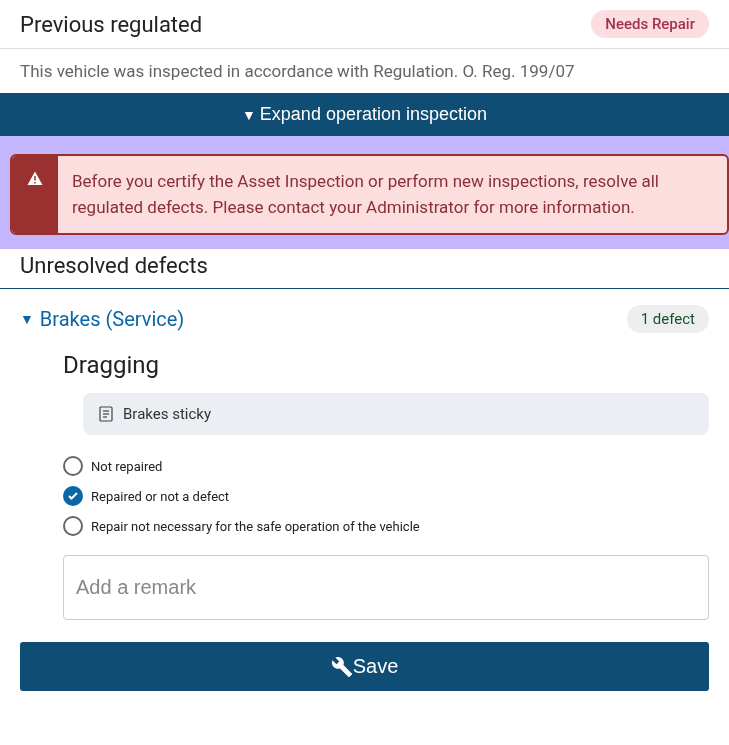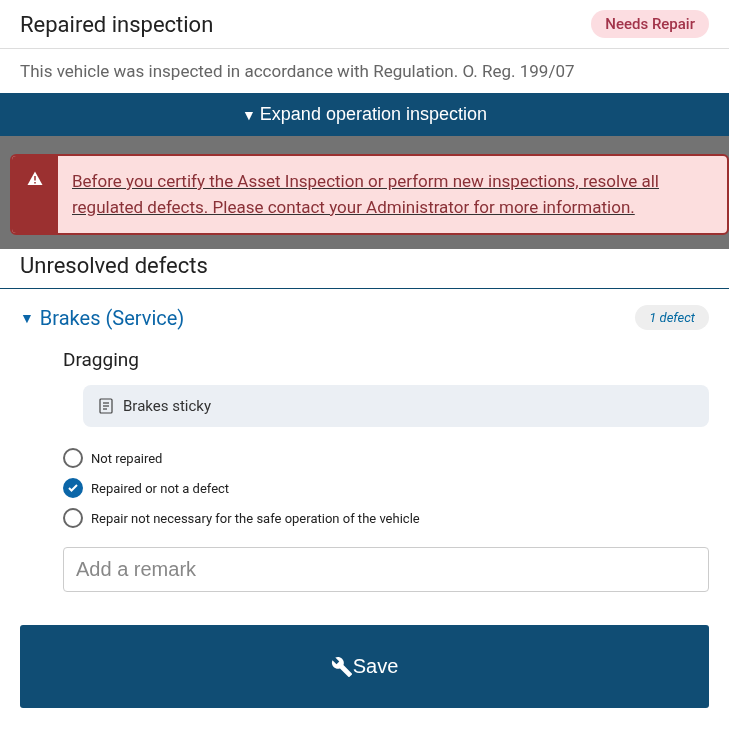--- a/index.html
+++ b/index.html
@@ -50,23 +50,22 @@
       border: none;
       padding: 11px;
       font-size: 18px;
       cursor: pointer;
       display: flex;
       align-items: center;
       justify-content: center;
       gap: 4px;
     }
     .gray-wrapper {
-      background: #737373;
+      background: #c4b5fd;
       padding: 18px 0 14px 10px;
-      text-decoration: underline;
     }
     .alert-box {
       display: flex;
       border: 2px solid #9B3030;
       border-radius: 6px;
       overflow: hidden;
       background: #FCDEDE;
     }
     .alert-icon-box {
       background: #9B3030;
@@ -100,32 +99,31 @@
     .defect-category-left {
       display: flex;
       align-items: center;
       gap: 6px;
       color: #0B66A8;
       font-size: 20px;
       font-weight: 400;
     }
     .defect-count {
       background: #EEEEEE;
-      color: #0369a1;
+      color: #14532d;
       padding: 5px 14px;
       border-radius: 14px;
-      font-size: 13px;
-      font-style: italic;
+      font-size: 15px;
     }
     .defect-subsection {
       padding-left: 43px;
       padding-top: 10px;
     }
     .defect-title {
-      font-size: 19px;
+      font-size: 24px;
       color: #222;
       margin-bottom: 14px;
     }
     .defect-note {
       background: #EBEFF4;
       padding: 12px 16px;
       margin-left: 20px;
       margin-bottom: 16px;
       color: #333;
       font-size: 15px;
@@ -158,36 +156,36 @@
       border-color: #0B66A8;
       background: #0B66A8;
     }
     .radio-label {
       font-size: 13px;
       color: #222;
     }
     .remark-input {
       width: calc(100% - 0px);
       margin-top: 14px;
-      padding: 10px 12px;
+      padding: 20px 12px;
       font-size: 20px;
       border: 1px solid #ccc;
       border-radius: 4px;
       color: #8b5cf6;
     }
     .remark-input::placeholder {
       color: #888;
     }
     .save-button {
       width: calc(100% - 40px);
-      margin: 33px 20px 12px 20px;
+      margin: 22px 20px 12px 20px;
       background: #104D74;
       color: #fff;
       border: none;
-      padding: 30px;
+      padding: 13px;
       font-size: 20px;
       cursor: pointer;
       border-radius: 3px;
       display: flex;
       align-items: center;
       justify-content: center;
     }
     .chevron-down {
       display: inline-block;
       font-size: 14px;
@@ -195,21 +193,21 @@
     .chevron-down-blue {
       color: #0B66A8;
       font-size: 14px;
     }
   </style>
 </head>
 <body>
 
 <div class="section">
   <div class="section-header">
-    <div class="section-title">Repaired inspection</div>
+    <div class="section-title">Previous regulated</div>
     <div class="badge-repair">Needs Repair</div>
   </div>
   <div class="compliance-text">This vehicle was inspected in accordance with Regulation. O. Reg. 199/07</div>
   <button class="expand-button">
     <span class="chevron-down">▼</span>
     <span>Expand operation inspection</span>
   </button>
 </div>
 
 <div class="gray-wrapper">

